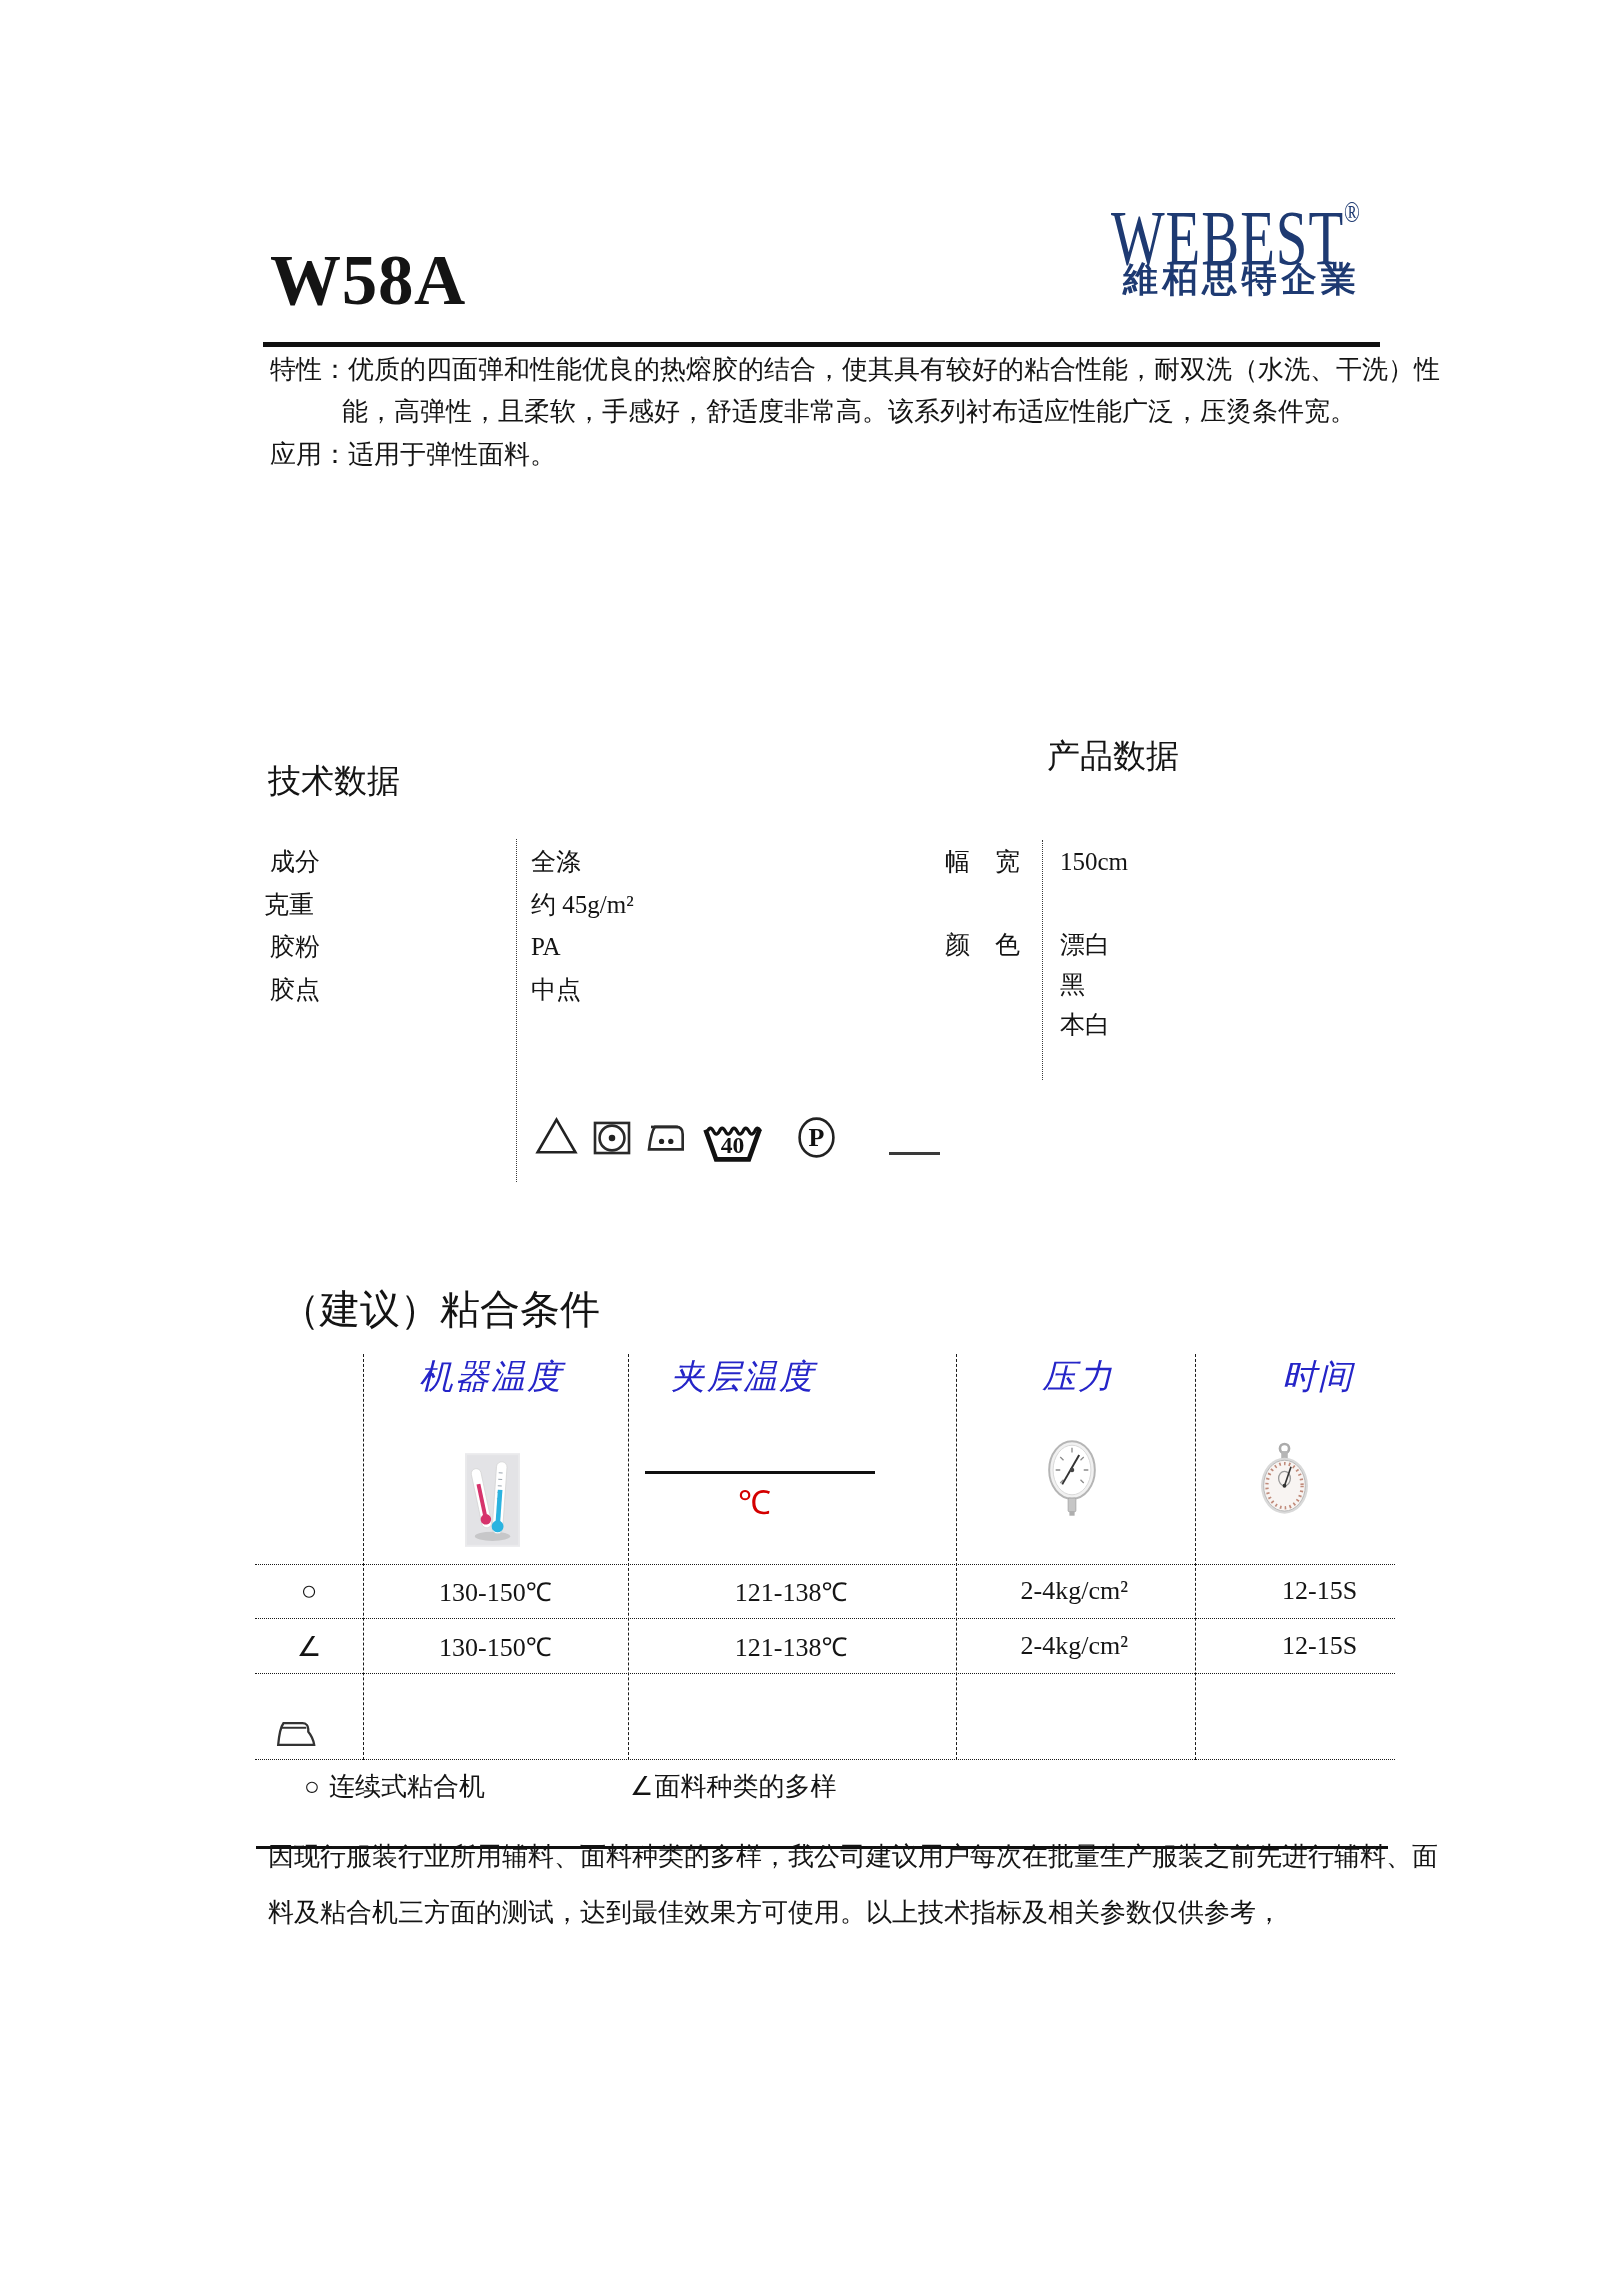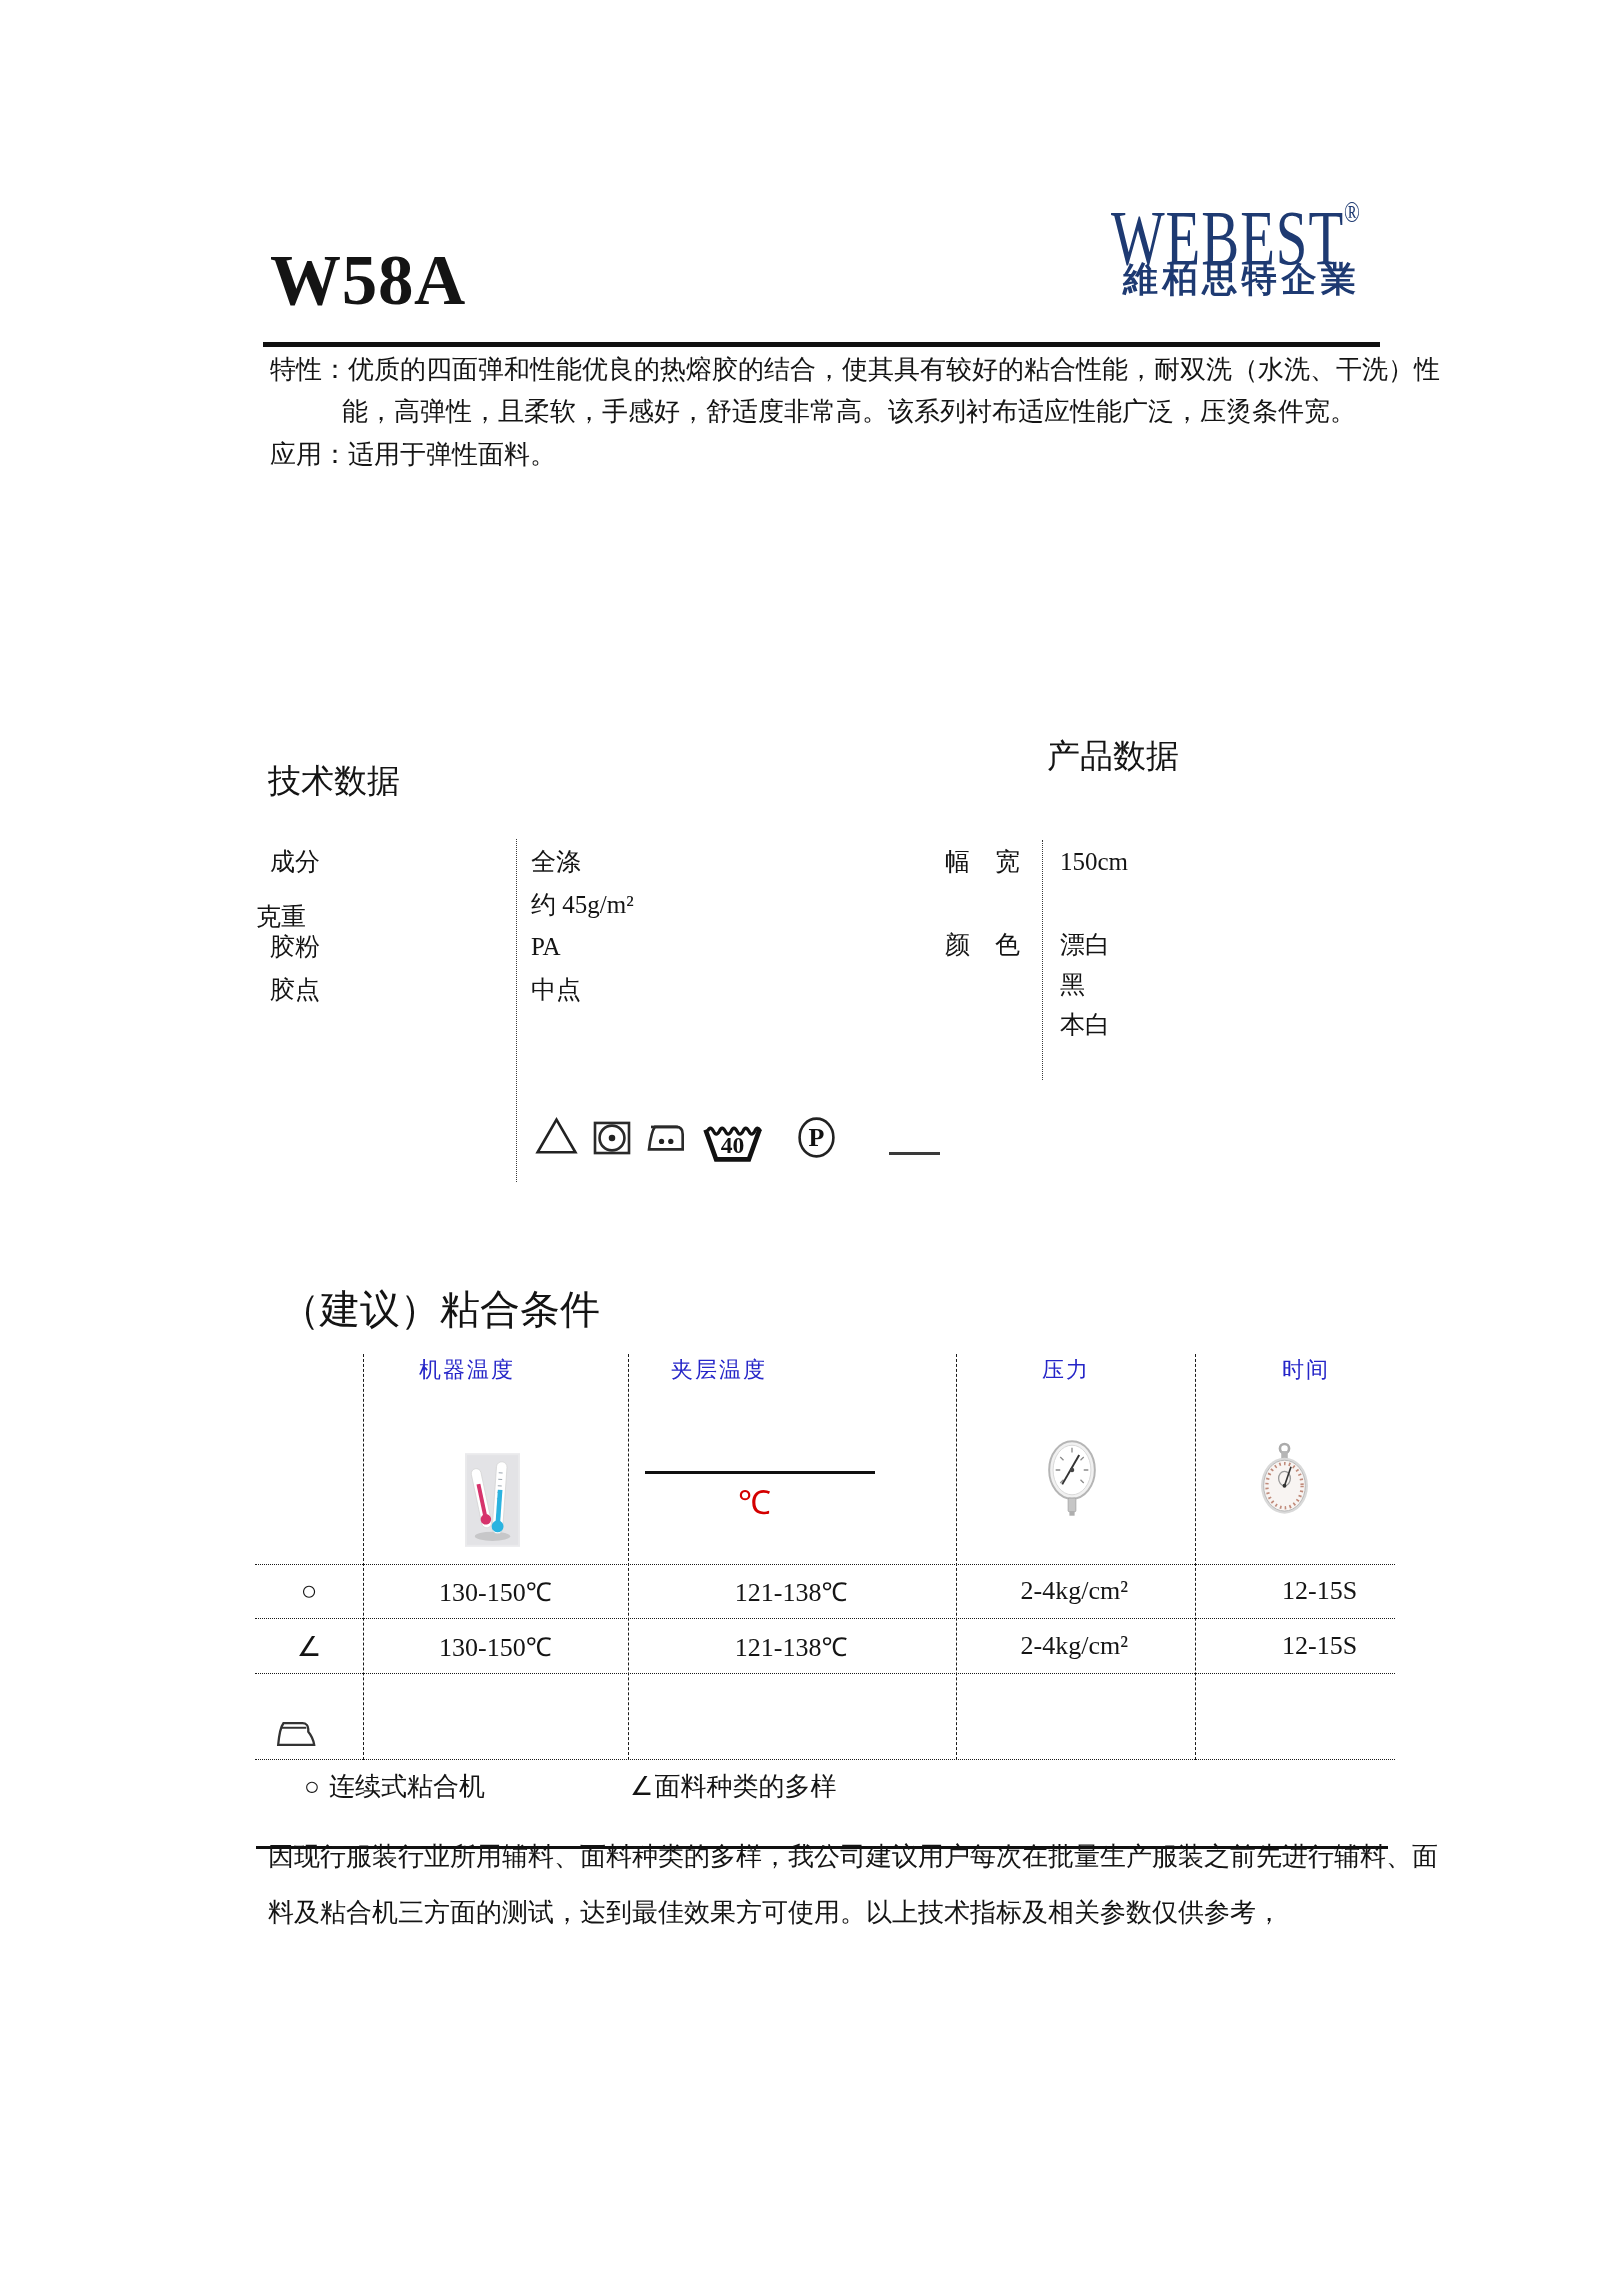--- a/index.html
+++ b/index.html
@@ -27,21 +27,21 @@
   
   .t40{font-size:26px;}
   .t38{font-size:25px;}
   .sect-title{font-size:33px;}
   .bond-title{font-size:40px;}
   
   .vline-dot{position:absolute;width:0;border-left:1.3px dotted #3a3a3a;}
   .vline-dash{position:absolute;width:0;border-left:1.3px dashed #1a1a1a;}
   .hline-dot{position:absolute;height:0;border-top:1.3px dotted #1a1a1a;}
   
-  .bhead{font-size:22px;color:var(--table-header-blue);letter-spacing:2px;}
+  .bhead{font-size:34px;color:var(--table-header-blue);letter-spacing:2px;font-style:italic;}
   .brow{position:absolute;left:255px;width:1140px;display:flex;align-items:center;font-size:26px;}
   .brow .cell{text-align:center;}
   .c0{width:108px;}.c1{width:265px;}.c2{width:327px;}.c3{width:240px;}
   .c4{width:151px;padding-left:50px;}
   .sym{font-size:27.5px;}
   .celsius{font-size:33px;color:var(--celsius-red);}
   .legend{position:absolute;display:flex;align-items:center;font-size:26px;}
   .legend .lsym{margin-right:9.2px;font-size:26px;}
   .legend.tight .lsym{margin-right:1.3px;}
   svg text{font-family:"Liberation Serif", serif;}
@@ -64,21 +64,21 @@
   <div class="abs t40" style="left:270px;top:440px;"><span>应用：</span><span>适用于弹性面料。</span></div>
 
   <div class="abs sect-title" style="left:268px;top:738px;margin-top:25px;">技术数据</div>
   <div class="abs sect-title" style="left:1047px;top:738px;">产品数据</div>
 
   <div class="vline-dot" style="left:516px;top:839px;height:343px;"></div>
   <div class="vline-dot" style="left:1042px;top:840px;height:240px;"></div>
 
   <div class="abs t38" style="left:270px;top:848px;">成分</div>
   <div class="abs t38" style="left:531px;top:848px;">全涤</div>
-  <div class="abs t38" style="left:256px;top:891px;margin-top:12px;">克重</div>
+  <div class="abs t38" style="left:264px;top:891px;">克重</div>
   <div class="abs t38" style="left:531px;top:891px;">约 45g/m²</div>
   <div class="abs t38" style="left:270px;top:933px;">胶粉</div>
   <div class="abs t38" style="left:531px;top:933px;">PA</div>
   <div class="abs t38" style="left:270px;top:976px;">胶点</div>
   <div class="abs t38" style="left:531px;top:976px;">中点</div>
 
   <div class="abs t38" style="left:945px;top:848px;">幅　宽</div>
   <div class="abs t38" style="left:1060px;top:848px;">150cm</div>
   <div class="abs t38" style="left:945px;top:931px;">颜　色</div>
   <div class="abs t38" style="left:1060px;top:931px;text-align:right;">漂白</div>

